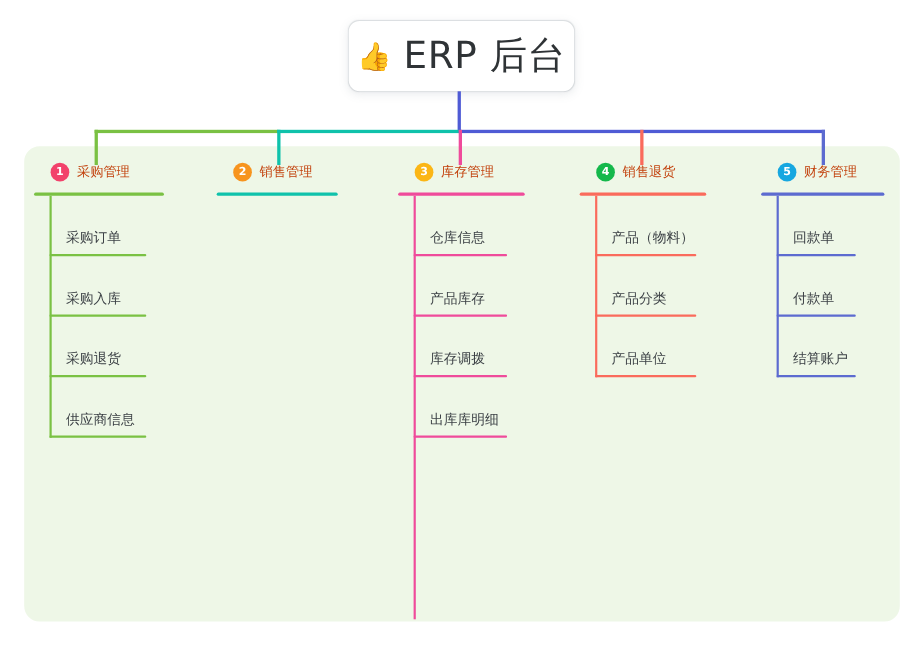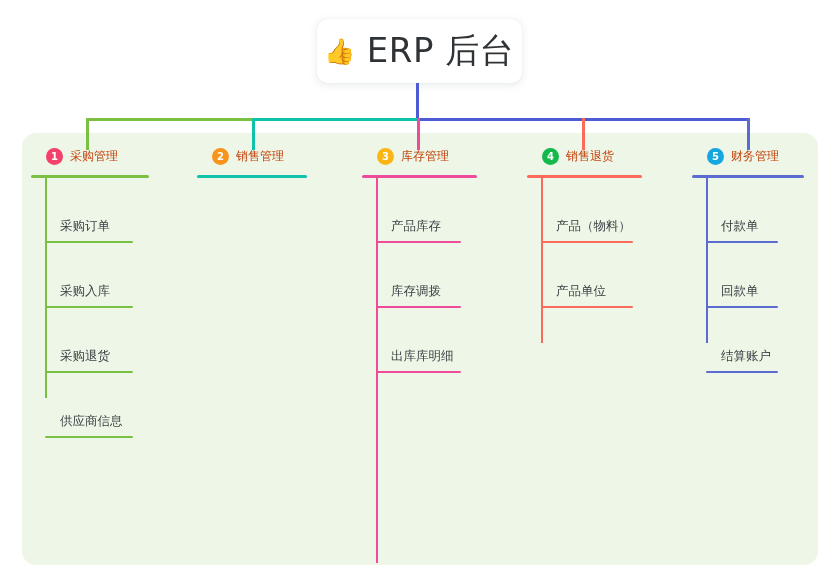--- a/index.html
+++ b/index.html
@@ -49,21 +49,21 @@
     width:17px; height:17px; border-radius:50%;
     color:#fff; font-size:10px; font-weight:bold;
     display:flex; align-items:center; justify-content:center;
     flex:0 0 auto;
   }
   .col-title{ font-size:12px; color:#c2410c; white-space:nowrap; }
   .col-rule{ margin-top:6px; height:3px; border-radius:2px; }
 
   .items{ position:relative; margin-top:0; }
   .spine{ position:absolute; left:15px; top:0; width:2px; }
-  .item{ position:relative; height:65px; }
+  .item{ position:relative; height:55px; }
   .item-label{
     position:absolute; left:30px; bottom:8px;
     font-size:12.5px; color:#3a3f44; white-space:nowrap;
   }
   .item-rule{
     position:absolute; left:15px; bottom:0;
     height:2px; border-radius:1px;
   }
 </style>
 </head>
@@ -126,20 +126,24 @@
       </div>
       <div class="col" style="left: 361px;">
         <div class="col-head">
           <span class="badge" style="background: rgb(251, 182, 21);">3</span>
           <span class="col-title">库存管理</span>
         </div>
         <div class="col-rule" style="background: rgb(239, 75, 155); width: 115px; margin-left: 1px;"></div>
         <div class="items">
           <div class="spine" style="background: rgb(239, 75, 155); height: 385px;"></div>
           <div class="item">
+            <span class="item-label">仓库信息</span>
+            <div class="item-rule" style="background: rgb(239, 75, 155); width: 85px;"></div>
+          </div>
+          <div class="item">
             <span class="item-label">产品库存</span>
             <div class="item-rule" style="background: rgb(239, 75, 155); width: 85px;"></div>
           </div>
           <div class="item">
             <span class="item-label">库存调拨</span>
             <div class="item-rule" style="background: rgb(239, 75, 155); width: 85px;"></div>
           </div>
           <div class="item">
             <span class="item-label">出库库明细</span>
             <div class="item-rule" style="background: rgb(239, 75, 155); width: 85px;"></div>
@@ -152,42 +156,46 @@
           <span class="col-title">销售退货</span>
         </div>
         <div class="col-rule" style="background: rgb(250, 107, 92); width: 115px; margin-left: 1px;"></div>
         <div class="items">
           <div class="spine" style="background: rgb(250, 107, 92); height: 165px;"></div>
           <div class="item">
             <span class="item-label">产品（物料）</span>
             <div class="item-rule" style="background: rgb(250, 107, 92); width: 92px;"></div>
           </div>
           <div class="item">
+            <span class="item-label">产品分类</span>
+            <div class="item-rule" style="background: rgb(250, 107, 92); width: 92px;"></div>
+          </div>
+          <div class="item">
             <span class="item-label">产品单位</span>
             <div class="item-rule" style="background: rgb(250, 107, 92); width: 92px;"></div>
           </div>
         </div>
       </div>
       <div class="col" style="left: 691px;">
         <div class="col-head">
           <span class="badge" style="background: rgb(22, 167, 224);">5</span>
           <span class="col-title">财务管理</span>
         </div>
         <div class="col-rule" style="background: rgb(92, 107, 208); width: 112px; margin-left: 1px;"></div>
         <div class="items">
           <div class="spine" style="background: rgb(92, 107, 208); height: 165px;"></div>
           <div class="item">
+            <span class="item-label">回款单</span>
+            <div class="item-rule" style="background: rgb(92, 107, 208); width: 72px;"></div>
+          </div>
+          <div class="item">
             <span class="item-label">付款单</span>
             <div class="item-rule" style="background: rgb(92, 107, 208); width: 72px;"></div>
           </div>
           <div class="item">
-            <span class="item-label">回款单</span>
-            <div class="item-rule" style="background: rgb(92, 107, 208); width: 72px;"></div>
-          </div>
-          <div class="item">
             <span class="item-label">结算账户</span>
             <div class="item-rule" style="background: rgb(92, 107, 208); width: 72px;"></div>
           </div>
         </div>
       </div>
     </div>
 
 </div>
 
 </body></html>

